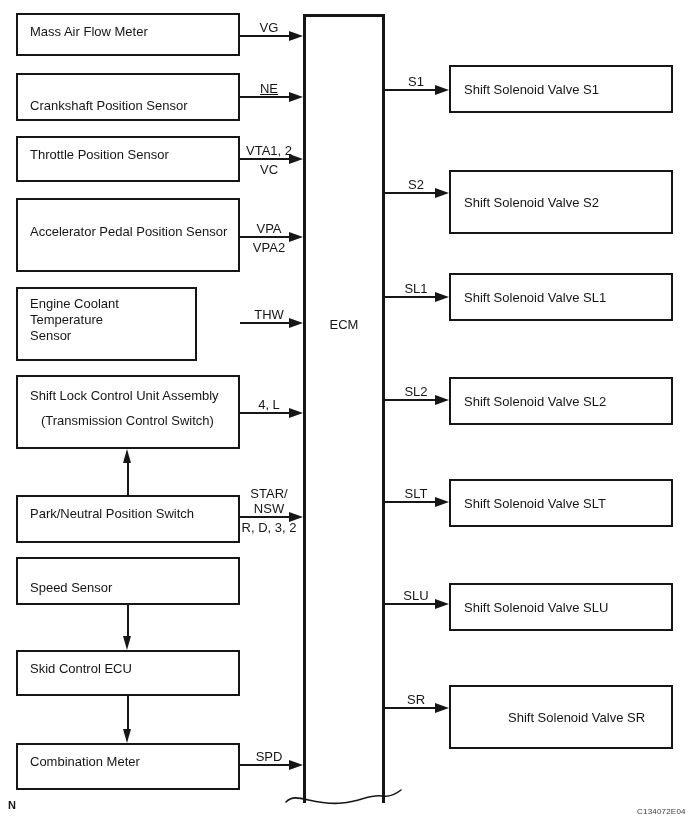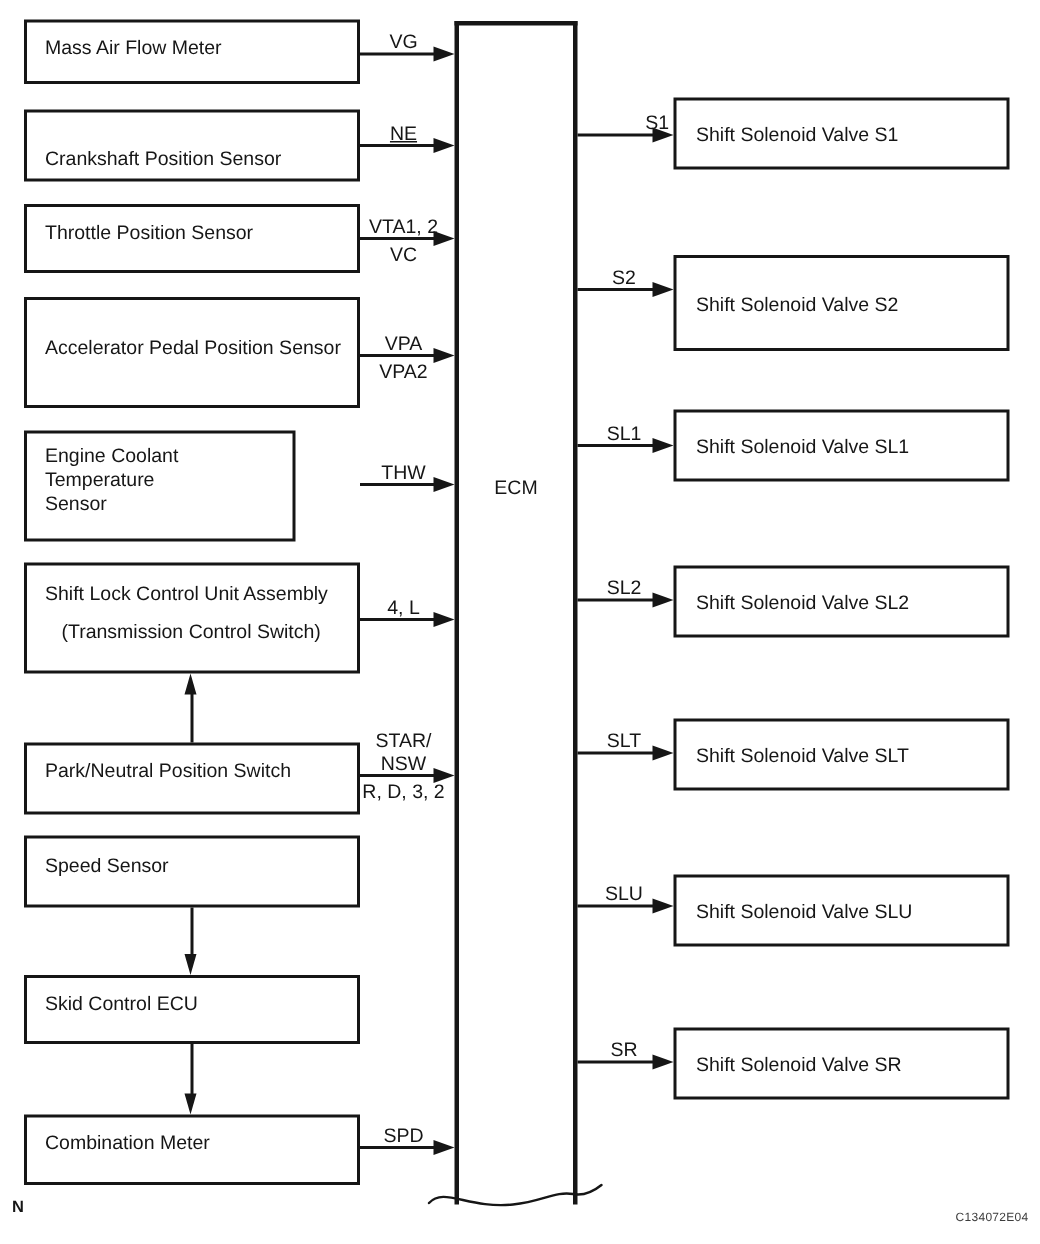--- a/index.html
+++ b/index.html
@@ -110,40 +110,40 @@
     </div>
     <div class="wire" style="left: 240px; top: 516px; width: 50px;"></div>
     <div class="ah-right" style="left: 289px; top: 512px;"></div>
     <div class="sig above" style="left: 237px; width: 64px; top: 516px;">
       <span>STAR/</span>
       <span>NSW</span>
     </div>
     <div class="sig below" style="left: 237px; width: 64px; top: 520px;">
       <span>R, D, 3, 2</span>
     </div>
-    <div class="box" style="left: 16px; top: 557px; width: 224px; height: 48px; padding-top: 10px;">
+    <div class="box" style="left: 16px; top: 557px; width: 224px; height: 48px; padding-top: 21px;">
       <span class="line">Speed Sensor</span>
     </div>
     <div class="box" style="left: 16px; top: 650px; width: 224px; height: 46px; padding-top: 9px;">
       <span class="line">Skid Control ECU</span>
     </div>
     <div class="box" style="left: 16px; top: 743px; width: 224px; height: 47px; padding-top: 9px;">
       <span class="line">Combination Meter</span>
     </div>
     <div class="wire" style="left: 240px; top: 764px; width: 50px;"></div>
     <div class="ah-right" style="left: 289px; top: 760px;"></div>
     <div class="sig above" style="left: 237px; width: 64px; top: 764px;">
       <span>SPD</span>
     </div>
     <div class="outbox" style="left: 449px; top: 65px; width: 224px; height: 48px; align-items: center;">
       <span class="line">Shift Solenoid Valve S1</span>
     </div>
     <div class="wire" style="left: 385px; top: 89px; width: 51px;"></div>
     <div class="ah-right" style="left: 435px; top: 85px;"></div>
-    <div class="sig above" style="left: 386px; width: 60px; top: 89px; text-align: right;">
+    <div class="sig above" style="left: 386px; width: 60px; top: 89px;">
       <span>S1</span>
     </div>
     <div class="outbox" style="left: 449px; top: 170px; width: 224px; height: 64px;">
       <span class="line">Shift Solenoid Valve S2</span>
     </div>
     <div class="wire" style="left: 385px; top: 192px; width: 51px;"></div>
     <div class="ah-right" style="left: 435px; top: 188px;"></div>
     <div class="sig above" style="left: 386px; width: 60px; top: 192px;">
       <span>S2</span>
     </div>
@@ -172,21 +172,21 @@
       <span>SLT</span>
     </div>
     <div class="outbox" style="left: 449px; top: 583px; width: 224px; height: 48px;">
       <span class="line">Shift Solenoid Valve SLU</span>
     </div>
     <div class="wire" style="left: 385px; top: 603px; width: 51px;"></div>
     <div class="ah-right" style="left: 435px; top: 599px;"></div>
     <div class="sig above" style="left: 386px; width: 60px; top: 603px;">
       <span>SLU</span>
     </div>
-    <div class="outbox" style="left: 449px; top: 685px; width: 224px; height: 48px;">
+    <div class="outbox" style="left: 449px; top: 685px; width: 224px; height: 64px; padding-left: 44px;">
       <span class="line">Shift Solenoid Valve SR</span>
     </div>
     <div class="wire" style="left: 385px; top: 707px; width: 51px;"></div>
     <div class="ah-right" style="left: 435px; top: 703px;"></div>
     <div class="sig above" style="left: 386px; width: 60px; top: 707px;">
       <span>SR</span>
     </div>
     <div class="vline" style="left: 127px; top: 461px; height: 34px;"></div>
     <div class="ah-up" style="left: 123px; top: 449px;"></div>
     <div class="vline" style="left: 127px; top: 605px; height: 33px;"></div>

